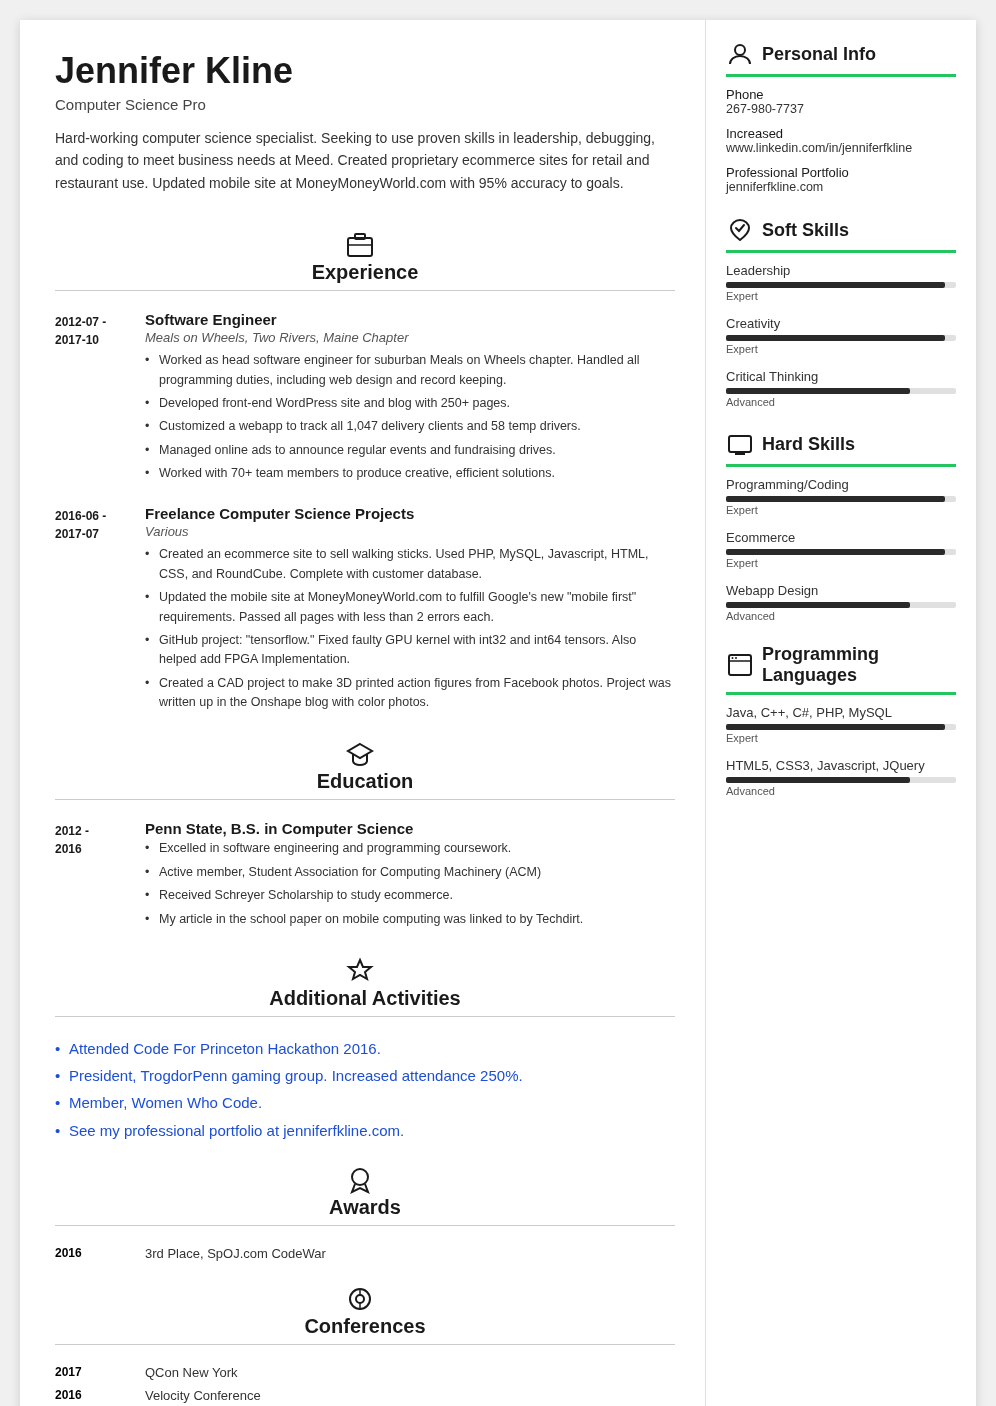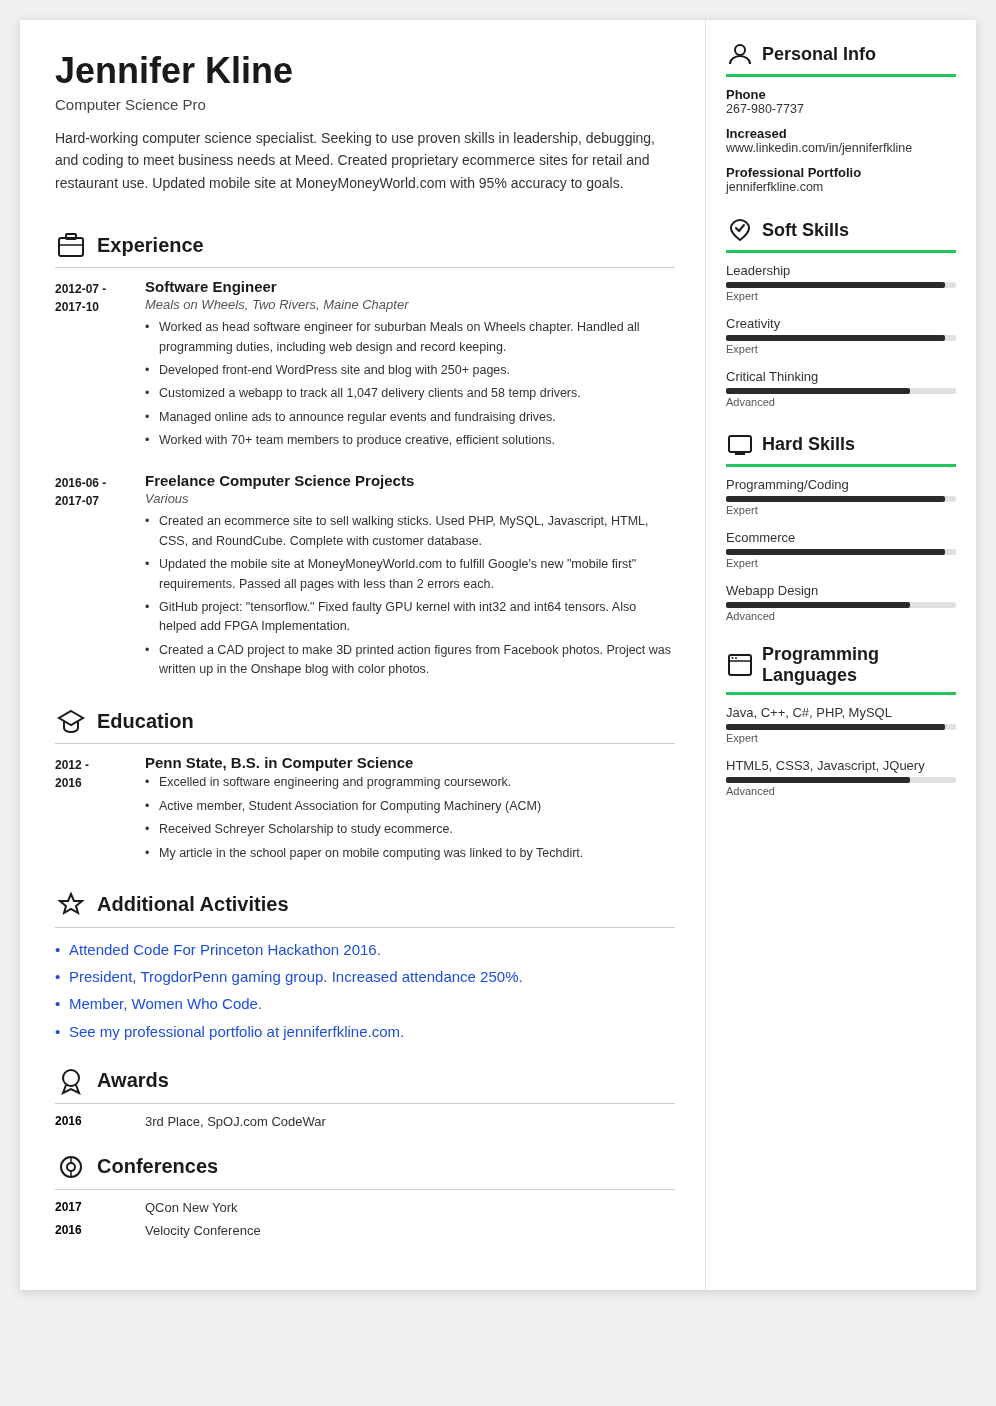--- a/index.html
+++ b/index.html
@@ -44,23 +44,24 @@
       font-size: 14px;
       color: #333;
       line-height: 1.6;
       margin-bottom: 35px;
     }
 
     
     .section-header {
       display: flex;
       align-items: center;
-      margin-bottom: 10px;
+      margin-bottom: 20px;
       border-bottom: 1px solid #ccc;
       padding-bottom: 6px;
+      flex-direction: column;
     }
     .section-icon {
       width: 32px;
       height: 32px;
       margin-right: 10px;
       flex-shrink: 0;
       display: flex;
       align-items: center;
       justify-content: center;
     }
@@ -175,21 +176,21 @@
       font-size: 18px;
       font-weight: 800;
       color: #1a1a1a;
     }
 
     .info-item {
       margin-bottom: 10px;
     }
     .info-label {
       font-size: 13px;
-      font-weight: 700;
+      font-weight: 400;
       color: #1a1a1a;
     }
     .info-value {
       font-size: 12.5px;
       color: #333;
     }
 
     
     .skill-item {
       margin-bottom: 14px;

